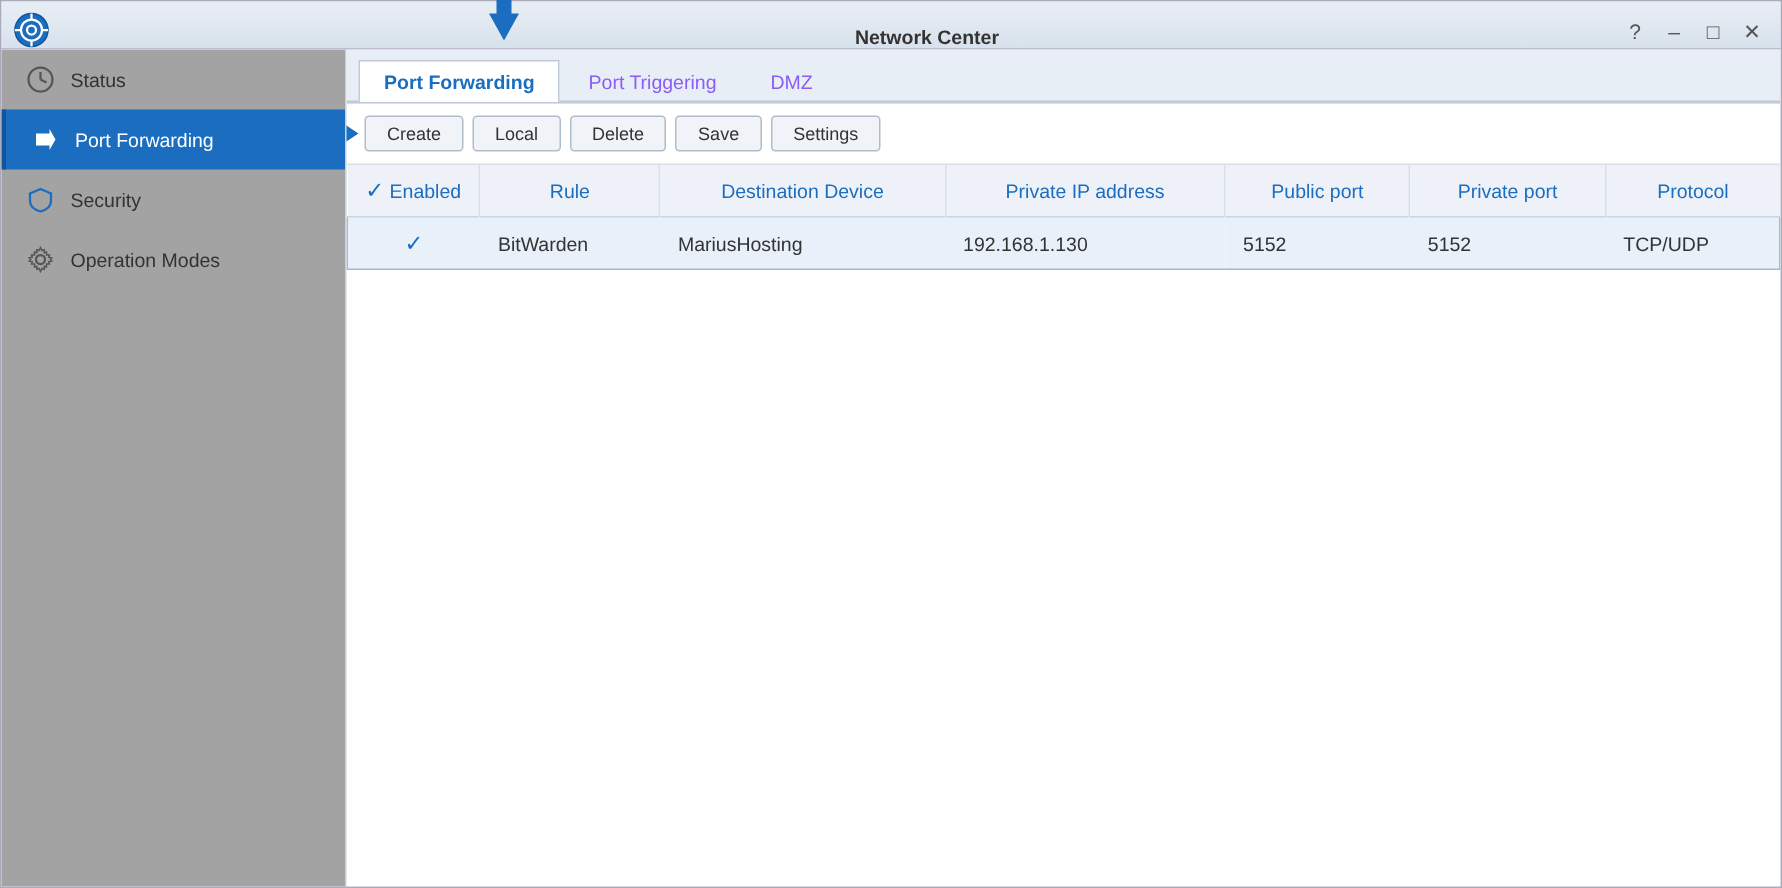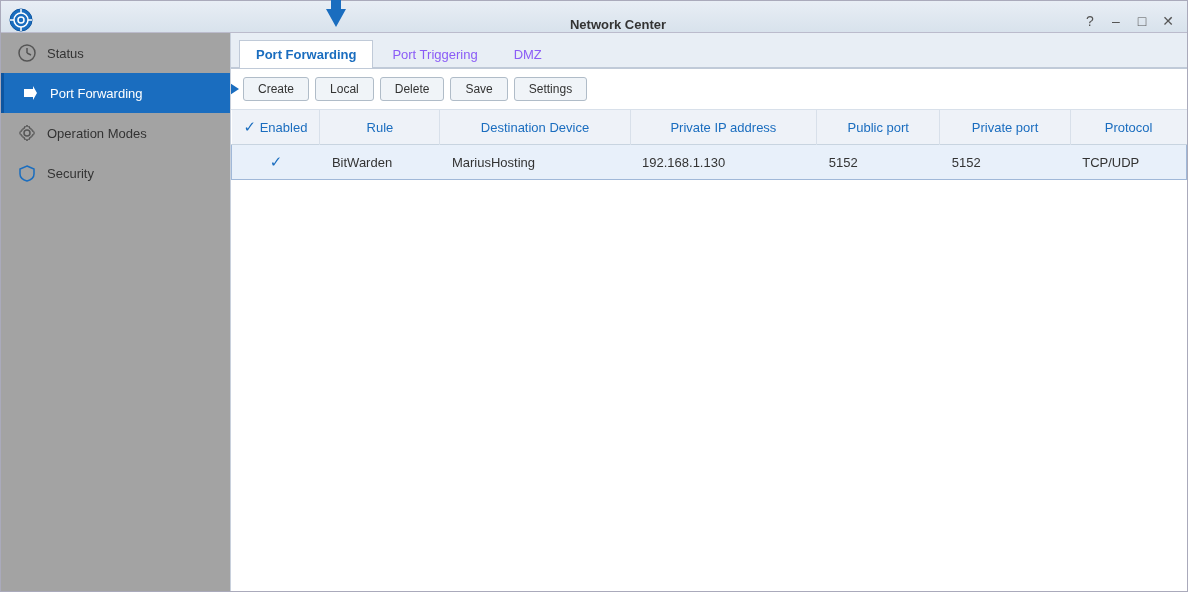--- a/index.html
+++ b/index.html
@@ -265,34 +265,34 @@
           </svg>
         </span>
         <span>Port Forwarding</span>
       </div>
 
 
 
       <div class="sidebar-item">
         <span class="sidebar-icon">
           <svg width="18" height="18" viewBox="0 0 18 18">
-            <circle cx="9" cy="9" r="3" fill="none" stroke="#555" stroke-width="1.5"></circle>
-            <path d="M9 1 L10 3 L11.5 2.5 L11.5 4.5 L13 4 L13 6 L15 6 L14.5 7.5 L16.5 8 L15.5 9 L16.5 10 L14.5 10.5 L15 12 L13 12 L13 14 L11.5 13.5 L11.5 15.5 L10 15 L9 17 L8 15 L6.5 15.5 L6.5 13.5 L5 14 L5 12 L3 12 L3.5 10.5 L1.5 10 L2.5 9 L1.5 8 L3.5 7.5 L3 6 L5 6 L5 4 L6.5 4.5 L6.5 2.5 L8 3 Z" fill="none" stroke="#555" stroke-width="1"></path>
+            <path d="M9 2 L16 5 L16 10 Q16 15 9 17 Q2 15 2 10 L2 5 Z" fill="none" stroke="#1a6dbf" stroke-width="1.5"></path>
           </svg>
         </span>
-        <span>Operation Modes</span>
+        <span>Security</span>
       </div>
 
       <div class="sidebar-item">
         <span class="sidebar-icon">
           <svg width="18" height="18" viewBox="0 0 18 18">
-            <path d="M9 2 L16 5 L16 10 Q16 15 9 17 Q2 15 2 10 L2 5 Z" fill="none" stroke="#1a6dbf" stroke-width="1.5"></path>
+            <circle cx="9" cy="9" r="3" fill="none" stroke="#555" stroke-width="1.5"></circle>
+            <path d="M9 1 L10 3 L11.5 2.5 L11.5 4.5 L13 4 L13 6 L15 6 L14.5 7.5 L16.5 8 L15.5 9 L16.5 10 L14.5 10.5 L15 12 L13 12 L13 14 L11.5 13.5 L11.5 15.5 L10 15 L9 17 L8 15 L6.5 15.5 L6.5 13.5 L5 14 L5 12 L3 12 L3.5 10.5 L1.5 10 L2.5 9 L1.5 8 L3.5 7.5 L3 6 L5 6 L5 4 L6.5 4.5 L6.5 2.5 L8 3 Z" fill="none" stroke="#555" stroke-width="1"></path>
           </svg>
         </span>
-        <span>Security</span>
+        <span>Operation Modes</span>
       </div>
     </div>
 
     <div class="main">
 
       <div class="tabs">
         <div class="tab active">Port Forwarding</div>
         <div class="tab">Port Triggering</div>
         <div class="tab">DMZ</div>
       </div>

